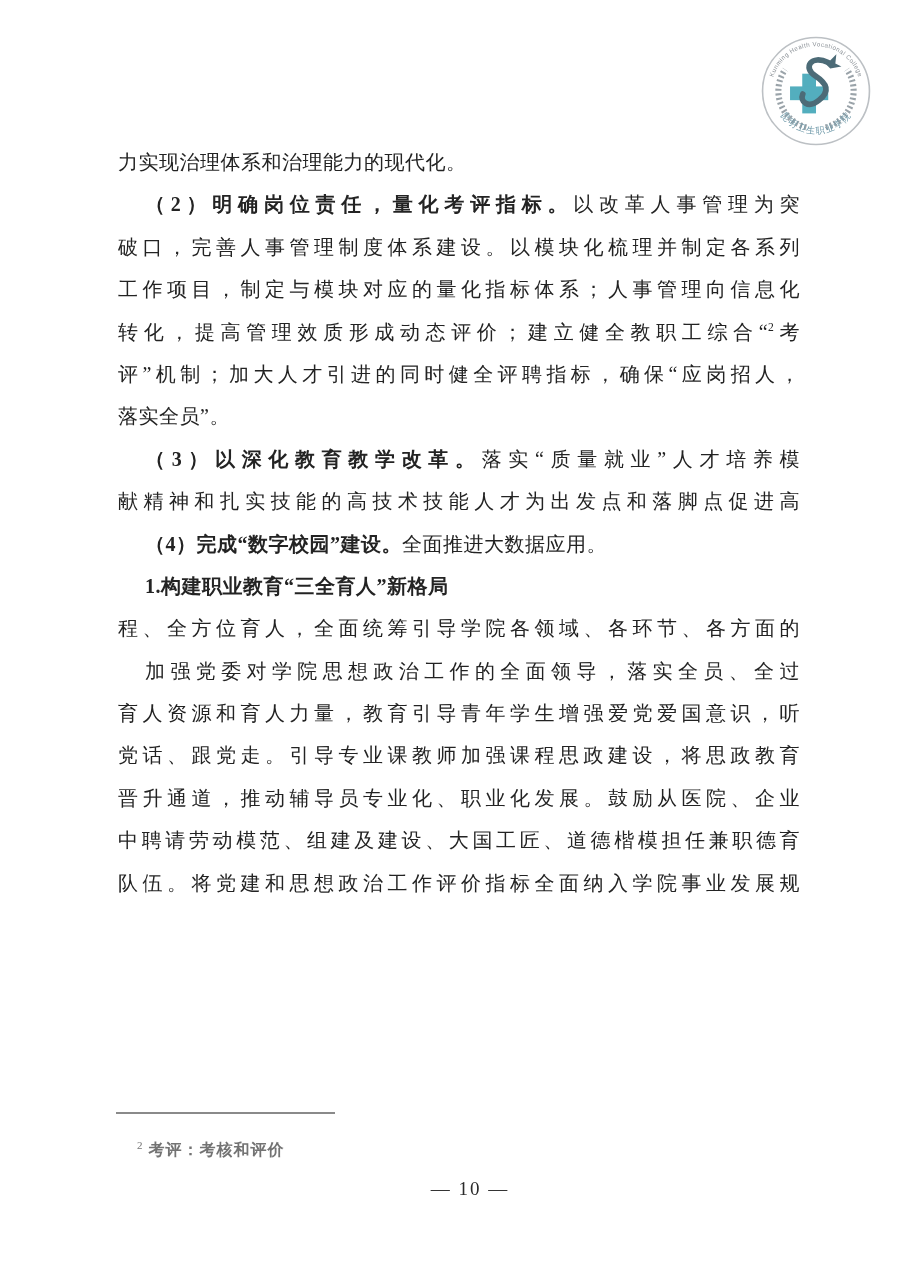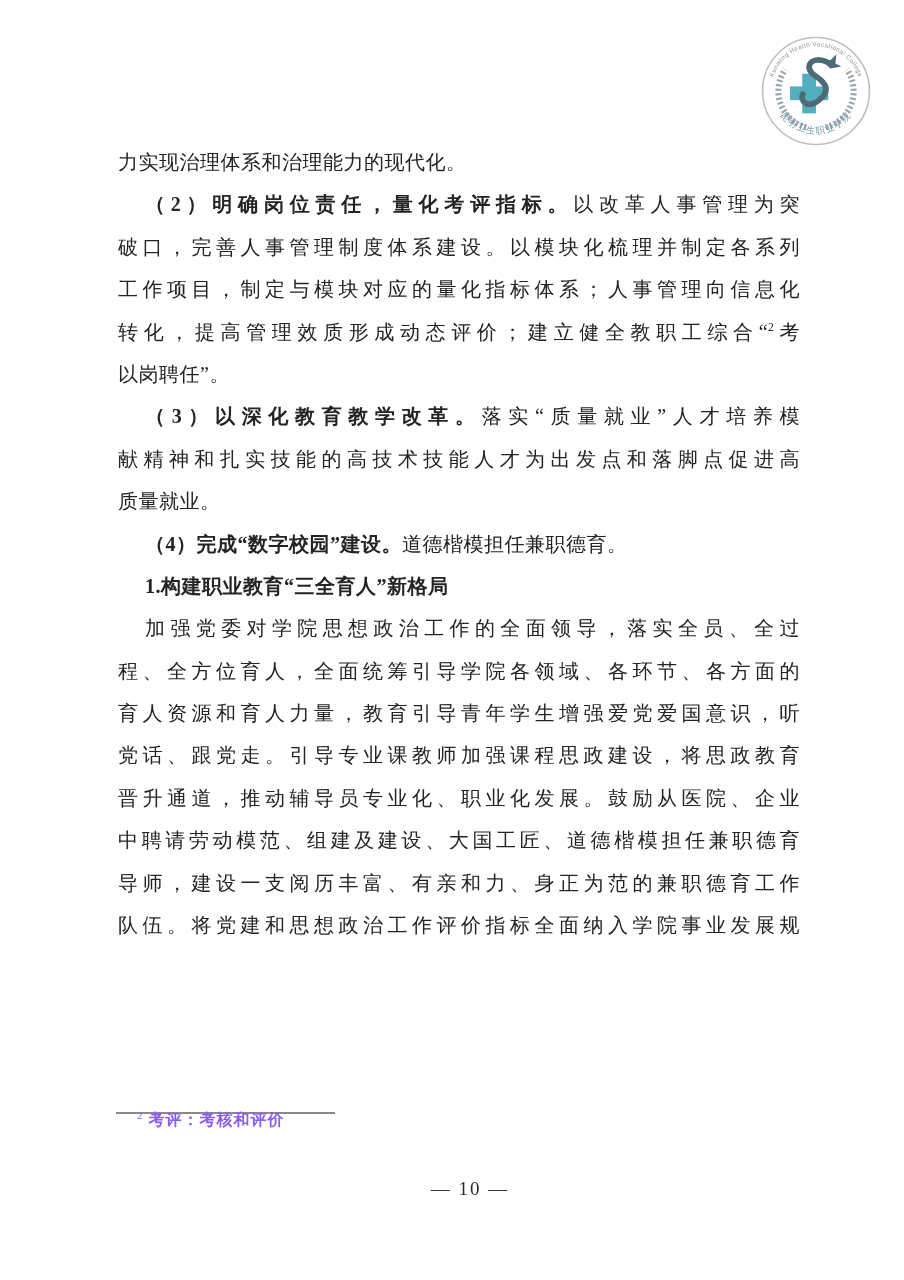--- a/index.html
+++ b/index.html
@@ -43,24 +43,24 @@
     font-size: 0.58em;
     vertical-align: super;
     line-height: 0;
   }
   .footnote-sep {
     position: absolute; left: 116px; top: 1112px;
     width: 219px; height: 0;
     border-top: 2px solid #8a8a8a;
   }
   .footnote {
-    position: absolute; left: 137px; top: 1108px;
+    position: absolute; left: 137px; top: 1138px;
     font-size: 16px; line-height: 24px;
     font-weight: 700;
-    color: #8b5cf6;
+    color: #737373;
     letter-spacing: 1px;
   }
   .footnote sup {
     font-size: 11px; font-weight: 400;
     vertical-align: super; line-height: 0;
     margin-right: 6px; letter-spacing: 0;
   }
   .page-number {
     position: absolute; left: 0; top: 1178px;
     width: 904px;
@@ -105,33 +105,32 @@
       </text>
     </svg>
   </div>
 
   <div class="body-text">
       <div class="line"><span>力实现治理体系和治理能力的现代化。</span></div>
       <div class="line ind jst"><span class="bold">（2）明确岗位责任，量化考评指标。</span><span>以改革人事管理为突</span></div>
       <div class="line jst"><span>破口，完善人事管理制度体系建设。以模块化梳理并制定各系列</span></div>
       <div class="line jst"><span>工作项目，制定与模块对应的量化指标体系；人事管理向信息化</span></div>
       <div class="line jst"><span>转化，提高管理效质形成动态评价；建立健全教职工综合“</span><sup class="fnref">2</sup><span>考</span></div>
-      <div class="line"><span>以岗聘任”。</span></div>
+      <div class="line jst"><span>评”机制；加大人才引进的同时健全评聘指标，确保“应岗招人，</span></div>
+      <div class="line"><span>落实全员”。</span></div>
       <div class="line ind jst"><span class="bold">（3）以深化教育教学改革。</span><span>落实“质量就业”人才培养模</span></div>
       <div class="line jst"><span>献精神和扎实技能的高技术技能人才为出发点和落脚点促进高</span></div>
-      <div class="line"><span>质量就业。</span></div>
-      <div class="line ind"><span class="bold">（4）完成“数字校园”建设。</span><span>道德楷模担任兼职德育。</span></div>
+      <div class="line ind"><span class="bold">（4）完成“数字校园”建设。</span><span>全面推进大数据应用。</span></div>
       <div class="line ind"><span class="bold">1.构建职业教育“三全育人”新格局</span></div>
+      <div class="line jst"><span>程、全方位育人，全面统筹引导学院各领域、各环节、各方面的</span></div>
       <div class="line ind jst"><span>加强党委对学院思想政治工作的全面领导，落实全员、全过</span></div>
-      <div class="line jst"><span>程、全方位育人，全面统筹引导学院各领域、各环节、各方面的</span></div>
       <div class="line jst"><span>育人资源和育人力量，教育引导青年学生增强爱党爱国意识，听</span></div>
       <div class="line jst"><span>党话、跟党走。引导专业课教师加强课程思政建设，将思政教育</span></div>
       <div class="line jst"><span>晋升通道，推动辅导员专业化、职业化发展。鼓励从医院、企业</span></div>
       <div class="line jst"><span>中聘请劳动模范、组建及建设、大国工匠、道德楷模担任兼职德育</span></div>
-      <div class="line jst"><span>导师，建设一支阅历丰富、有亲和力、身正为范的兼职德育工作</span></div>
       <div class="line jst"><span>队伍。将党建和思想政治工作评价指标全面纳入学院事业发展规</span></div>
     </div>
 
   <div class="footnote-sep"></div>
   <div class="footnote">
     <sup>2</sup><span>考评：考核和评价</span>
   </div>
 
   <div class="page-number">— 10 —</div>
 

